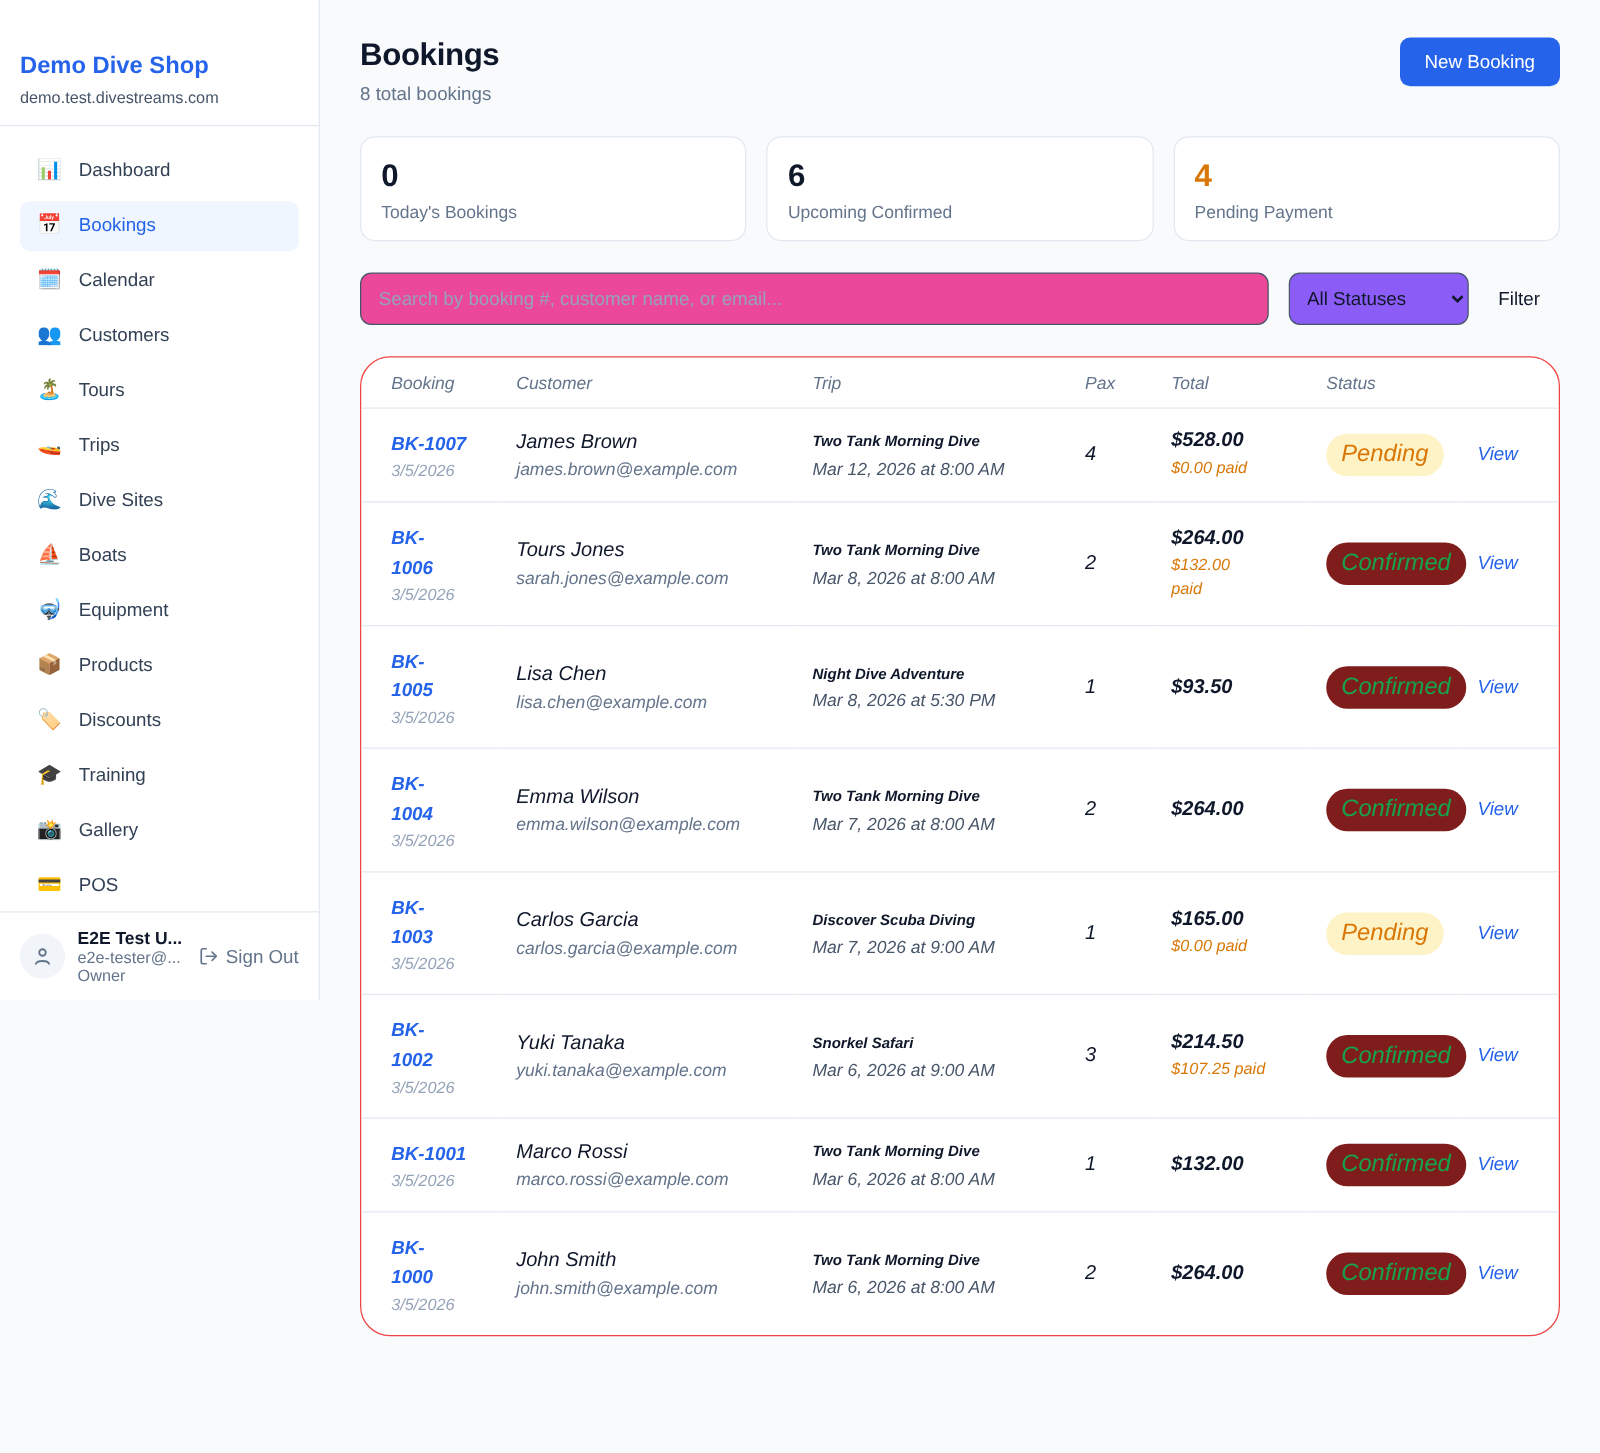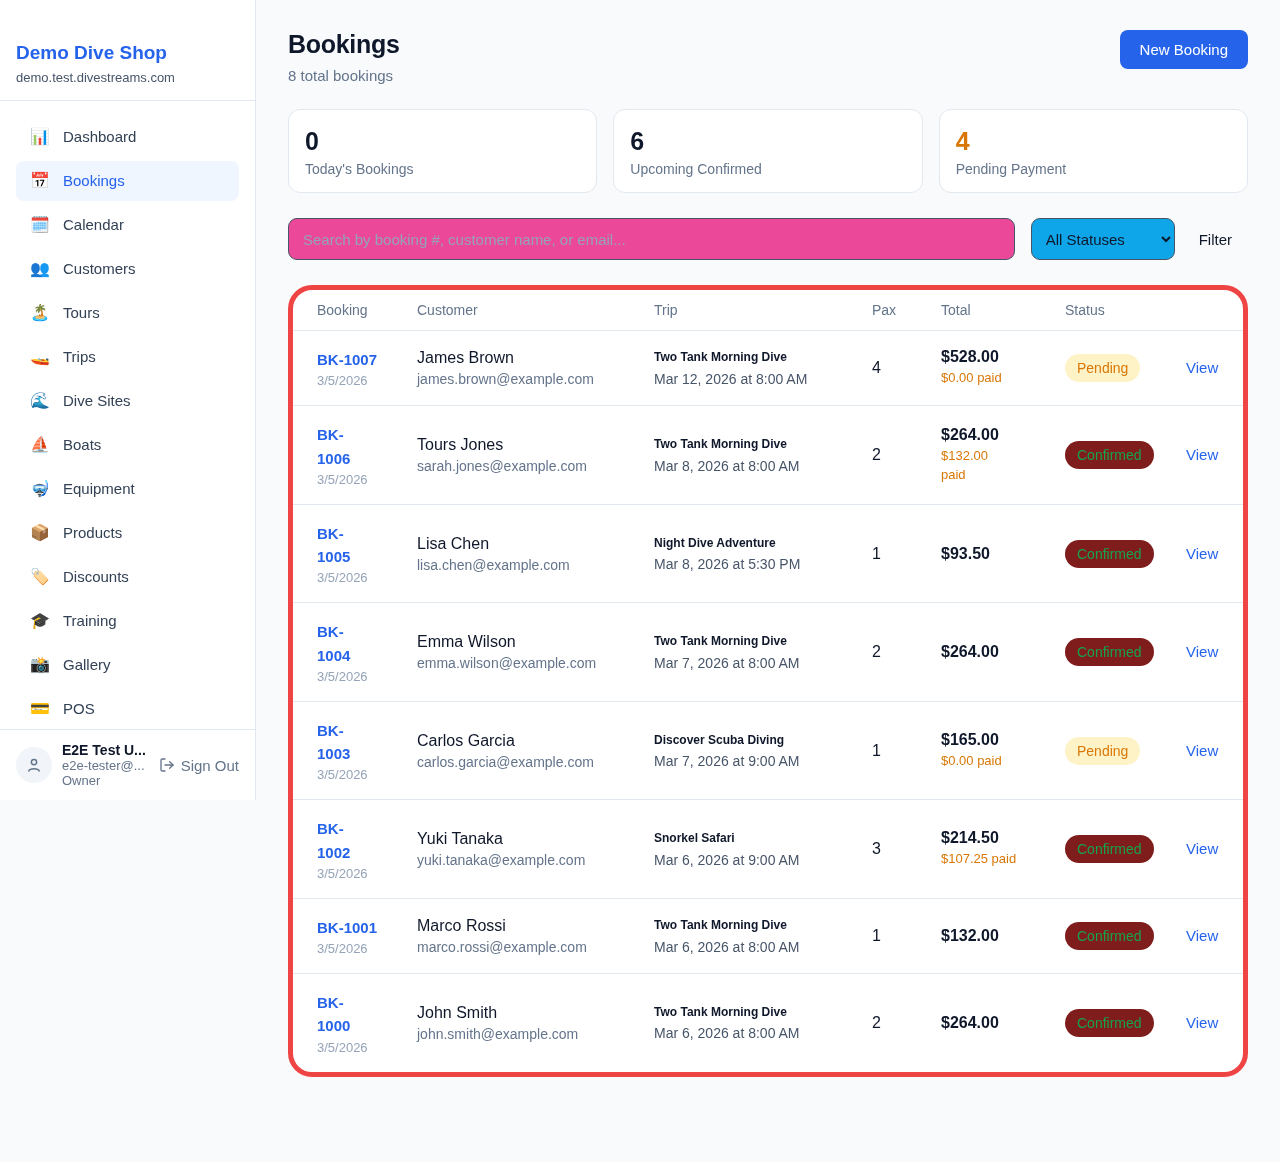--- a/index.html
+++ b/index.html
@@ -73,33 +73,33 @@
   .search-input {
     flex: 1 1 auto; height: 42px;
     border: 1px solid #475569; border-radius: 9px;
     padding: 0 14px; font-family: inherit; font-size: 15px;
     color: #0f172a; background: #ec4899; outline: none;
   }
   .search-input::placeholder { color: #94a3b8; }
   .status-select {
     height: 42px; min-width: 144px;
     border: 1px solid #475569; border-radius: 9px;
-    background: #0ea5e9; font-family: inherit; font-size: 15px; color: #0f172a;
+    background: #8b5cf6; font-family: inherit; font-size: 15px; color: #0f172a;
     padding: 0 10px; cursor: pointer;
   }
   .filter-btn {
     background: none; border: none; cursor: pointer;
     font-family: inherit; font-size: 15px; font-weight: 500; color: #0f172a;
     padding: 0 16px 0 8px;
   }
 
   
   .table-card {
     margin-top: 25px; background: #fff;
-    border: 5px solid #ef4444; border-radius: 24px; overflow: hidden;
+    border: 1px solid #ef4444; border-radius: 24px; overflow: hidden; font-style: italic;
   }
   table { width: 100%; border-collapse: collapse; table-layout: fixed; }
   col.c-booking { width: 112px; } col.c-customer { width: 237px; }
   col.c-trip { width: 218px; } col.c-pax { width: 69px; }
   col.c-total { width: 124px; } col.c-status { width: 121px; }
   col.c-view { width: 79px; }
   thead th {
     text-align: left; font-size: 14px; font-weight: 500; color: #64748b;
     padding: 12px 12px; border-bottom: 1px solid #e2e8f0;
   }
@@ -113,21 +113,21 @@
   }
   .bk-date { font-size: 13px; color: #94a3b8; margin-top: 2px; }
   .cust-name { font-size: 16px; color: #0f172a; }
   .cust-email { font-size: 14px; color: #64748b; margin-top: 4px; }
   .trip-title { font-size: 12px; font-weight: 700; color: #0f172a; max-width: 176px; line-height: 1.45; }
   .trip-date { font-size: 14px; color: #475569; margin-top: 4px; }
   .td-pax { font-size: 16px; color: #0f172a; }
   .total-amount { font-size: 16px; font-weight: 700; color: #0f172a; }
   .paid-amount { font-size: 13px; color: #d97706; margin-top: 3px; white-space: pre-line; line-height: 1.45; }
   .badge {
-    display: inline-block; font-size: 14px; padding: 6px 12px; border-radius: 999px;
+    display: inline-block; font-size: 19px; padding: 6px 12px; border-radius: 999px;
   }
   .badge.pending { background: #fef3c7; color: #d97706; }
   .badge.confirmed { background: #7f1d1d; color: #16a34a; }
   .view-link { color: #2563eb; font-size: 15px; font-weight: 500; text-decoration: none; cursor: pointer; }
 </style>
 </head>
 <body>
 
 <aside class="sidebar">
   <div class="sb-header">

